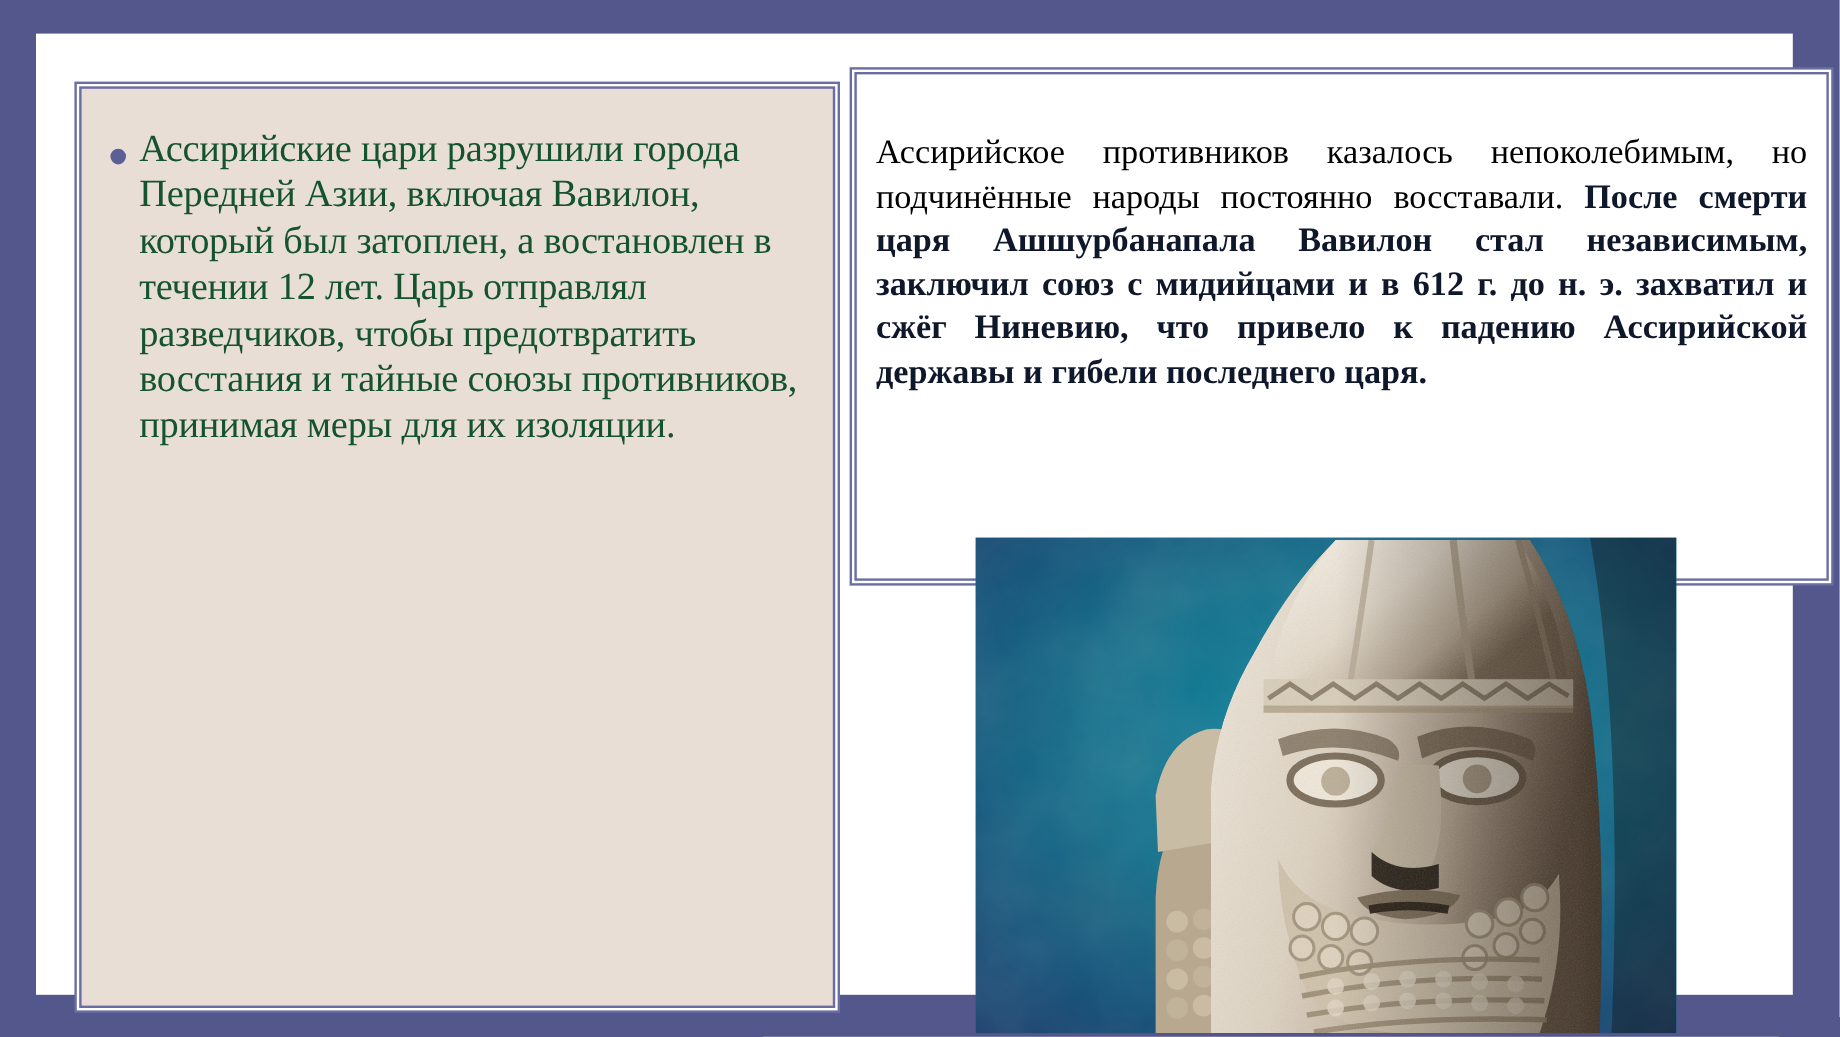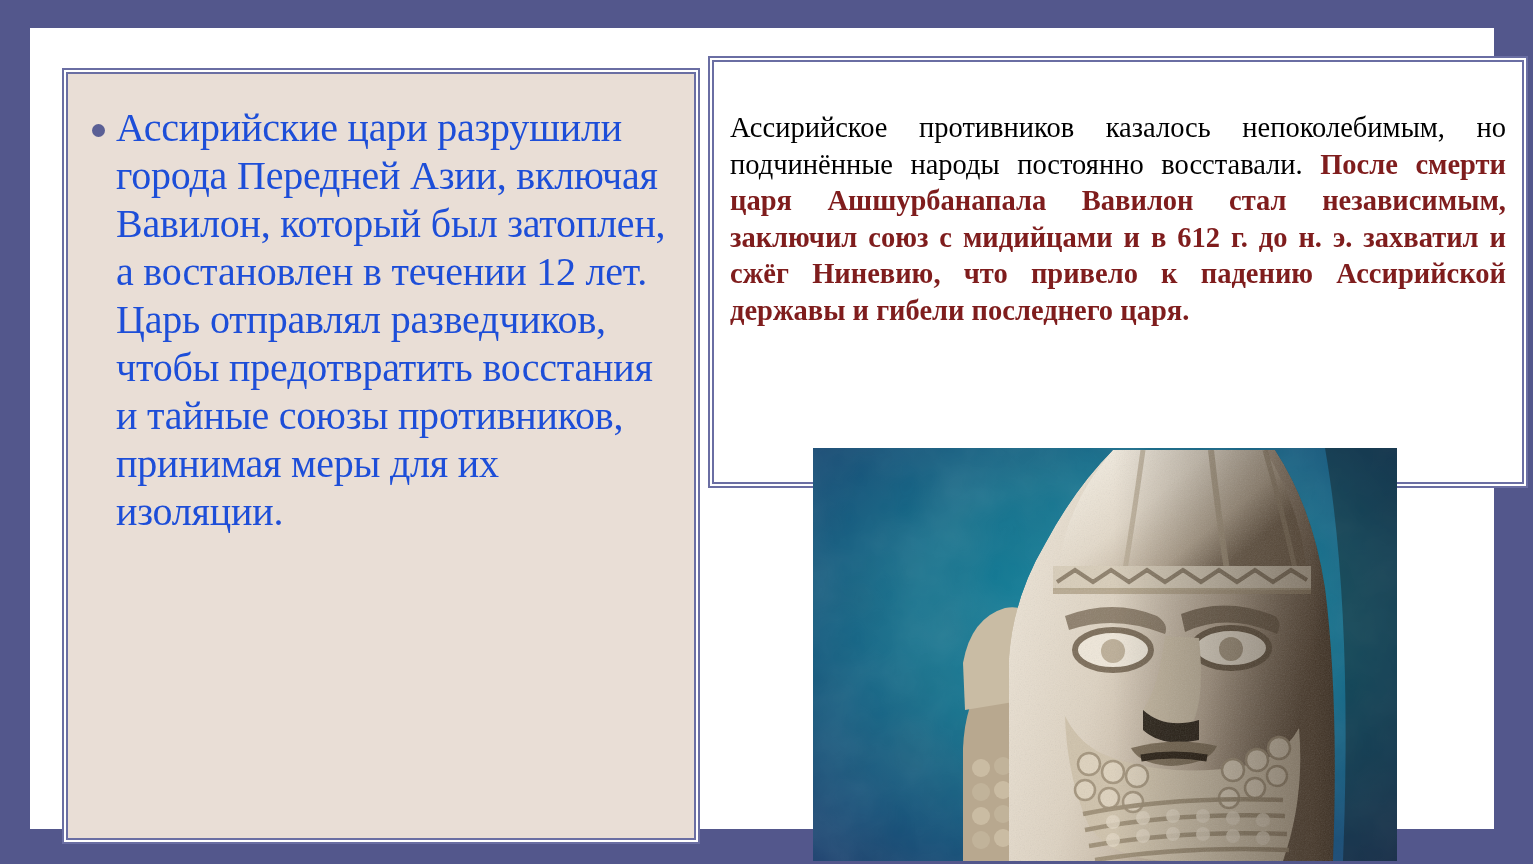--- a/index.html
+++ b/index.html
@@ -30,23 +30,23 @@
     box-sizing:border-box;
     padding:30px 24px 10px 22px;
   }
   #left-list{
     list-style:none;
     margin:0;padding:0;
   }
   #left-list li{
     position:relative;
     padding-left:26px;
-    font-size:40px;
+    font-size:32px;
     line-height:1.20;
-    color:#1d4ed8;
+    color:#14532d;
     letter-spacing:-0.2px;
   }
   #left-list li .bullet-dot{
     position:absolute;
     left:2px; top:20px;
     width:13px;height:13px;
     border-radius:50%;
     background:#5a5f95;
   }
 
@@ -63,21 +63,21 @@
   }
   #right-paragraph{
     margin:0;
     font-size:28.5px;
     line-height:1.285;
     text-align:justify;
     text-justify:inter-word;
     color:#000000;
   }
   #right-paragraph .black-run{ color:#000000; font-weight:400; }
-  #right-paragraph .red-run{ color:#7f1d1d; font-weight:bold; }
+  #right-paragraph .red-run{ color:#0f172a; font-weight:bold; }
 
   
   #statue-figure{
     position:absolute;
     left:783px; top:420px;
     width:584px; height:413px;
     overflow:hidden;
     background:#0f6a82;
   }
   #statue-figure svg{display:block;width:100%;height:100%;}

